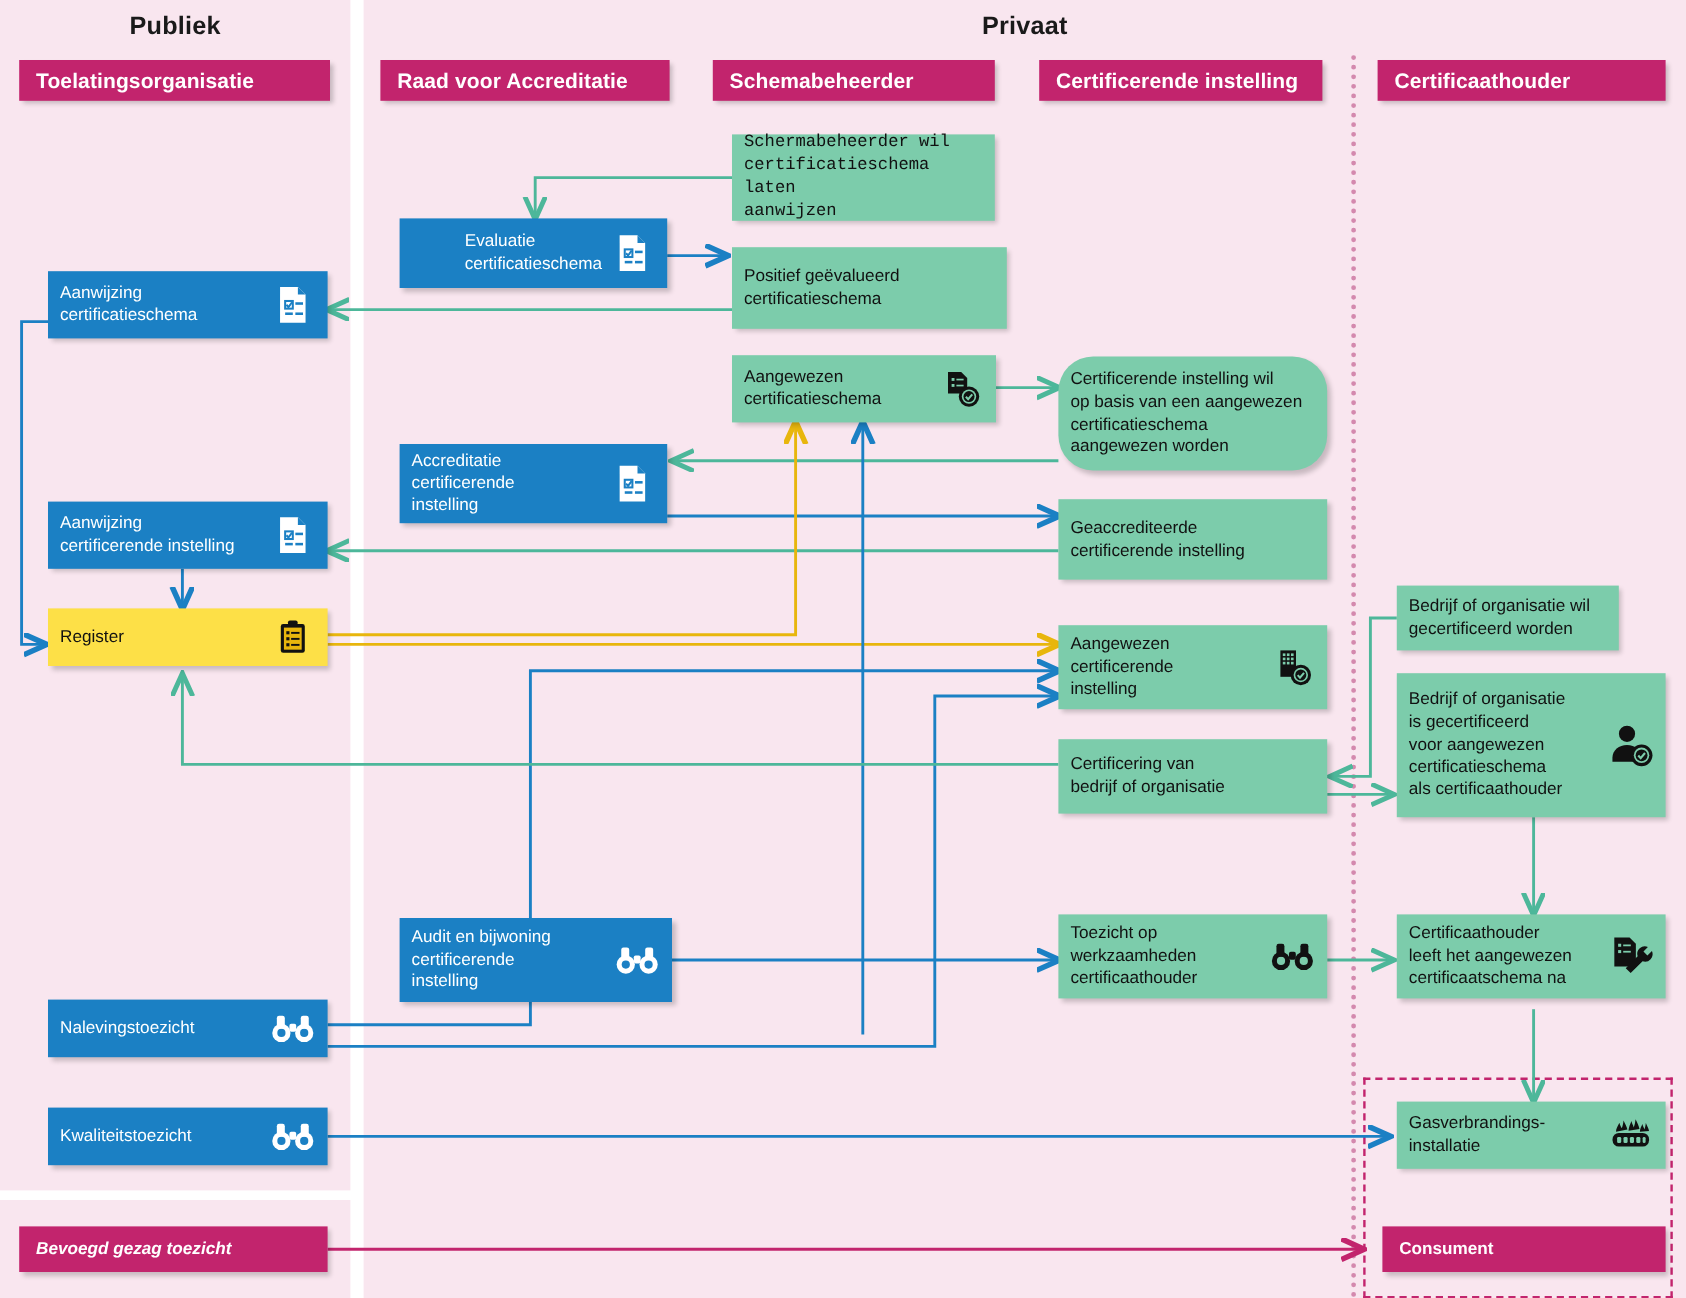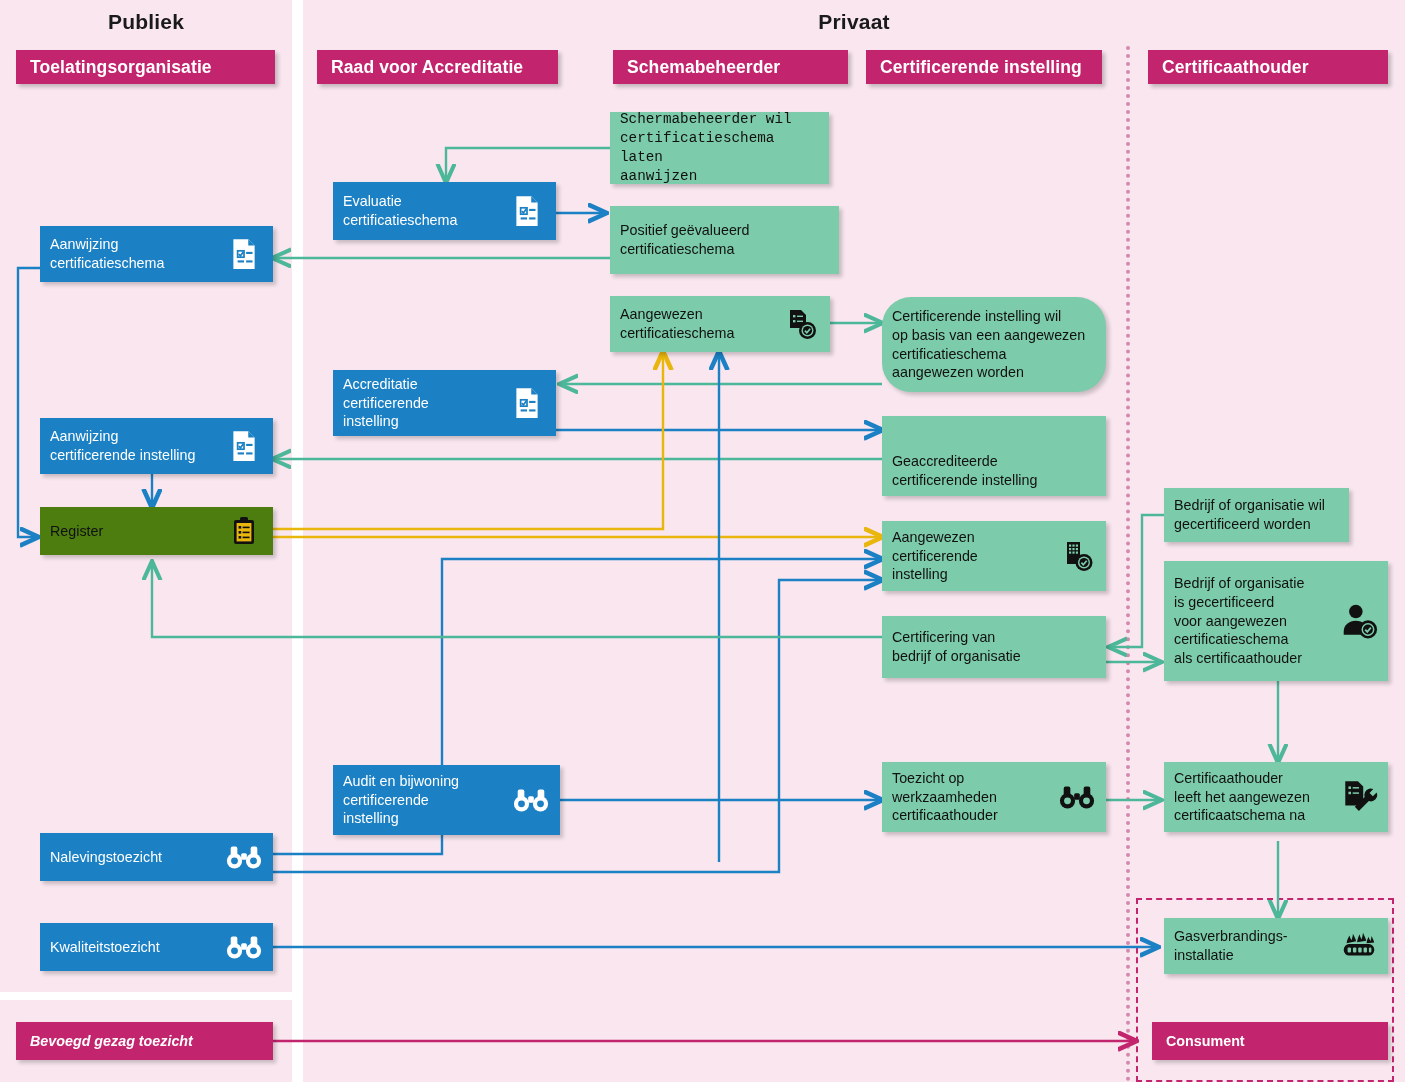--- a/index.html
+++ b/index.html
@@ -29,21 +29,21 @@
      box-shadow:3px 3px 4px rgba(0,0,0,.22);font-size:17.5px;letter-spacing:.1px;}
 
   
   .box{position:absolute;box-sizing:border-box;display:flex;align-items:center;
      box-shadow:3px 3px 4px rgba(0,0,0,.2);}
   .box .txt{padding:6px 10px;line-height:1.32;font-size:14.3px;}
   .box .ico{position:absolute;right:10px;top:50%;transform:translateY(-50%);
      width:38px;height:38px;display:flex;align-items:center;justify-content:center;}
   .box.blue{background:#1b80c4;color:#ffffff;}
   .box.green{background:#7cccab;color:#111111;}
-  .box.yellow{background:#4d7c0f;color:#111111;}
+  .box.yellow{background:#fde047;color:#111111;}
   .box.magenta{background:#c2246d;color:#ffffff;font-weight:bold;font-size:17.5px;}
   .box.magenta .txt{padding-left:14px;}
 
   svg.wires{position:absolute;left:0;top:0;width:1405px;height:1082px;
      pointer-events:none;overflow:visible;}
   .w{fill:none;stroke-width:2.4;}
   .w-green{stroke:#4db79a;}
   .w-blue{stroke:#1b80c4;}
   .w-yellow{stroke:#e8b60d;}
   .w-magenta{stroke:#c2246d;}
@@ -62,21 +62,21 @@
 
   <div class="zone-title" style="left:0;top:10px;width:292px;">Publiek</div>
   <div class="zone-title" style="left:303px;top:10px;width:1102px;">Privaat</div>
 
   <div class="pill" style="left:16px;top:50px;width:259px;height:34px;text-align:center;">
     <span>Toelatingsorganisatie</span>
   </div>
   <div class="pill" style="left:317px;top:50px;width:241px;height:34px;">
     <span>Raad voor Accreditatie</span>
   </div>
-  <div class="pill" style="left:594px;top:50px;width:235px;height:34px;margin-left:19px;">
+  <div class="pill" style="left:594px;top:50px;width:235px;height:34px;">
     <span>Schemabeheerder</span>
   </div>
   <div class="pill" style="left:866px;top:50px;width:236px;height:34px;">
     <span>Certificerende instelling</span>
   </div>
   <div class="pill" style="left:1148px;top:50px;width:240px;height:34px;">
     <span>Certificaathouder</span>
   </div>
 
   <svg class="wires" viewBox="0 0 1405 1082">
@@ -232,21 +232,21 @@
       </svg>
     </span>
   </div>
 
   <div class="box magenta" style="left:16px;top:1022px;width:257px;height:38px;font-style:italic;">
     <div class="txt">
       <div>Bevoegd gezag toezicht</div>
     </div>
   </div>
 
-  <div class="box blue" style="left:333px;top:182px;width:223px;height:58px;">
+  <div class="box blue" style="left:333px;top:182px;width:223px;height:58px;justify-content:center;">
     <div class="txt">
       <div>Evaluatie</div>
         <div>certificatieschema</div>
     </div>
     <span class="ico">
       <svg viewBox="0 0 32 32" width="34" height="34">
         <path d="M6 2h14l6 6v22H6z" fill="#fff"></path>
           <path d="M20 2v6h6z" fill="#1b80c4"></path>
         <rect x="10" y="13" width="6" height="6" fill="none" stroke="#1b80c4" stroke-width="1.6"></rect>
         <path d="M11 16l1.6 1.8L15.4 14" fill="none" stroke="#1b80c4" stroke-width="1.6"></path>
@@ -332,21 +332,21 @@
 
   <div class="box green" style="left:882px;top:297px;width:224px;height:95px;border-radius:29px;">
     <div class="txt">
       <div>Certificerende instelling wil</div>
         <div>op basis van een aangewezen</div>
       <div>certificatieschema</div>
         <div>aangewezen worden</div>
     </div>
   </div>
 
-  <div class="box green" style="left:882px;top:416px;width:224px;height:80px;align-items:flex-end;">
+  <div class="box green" style="left:882px;top:416px;width:224px;height:67px;">
     <div class="txt">
       <div>Geaccrediteerde</div>
         <div>certificerende instelling</div>
     </div>
   </div>
 
   <div class="box green" style="left:882px;top:521px;width:224px;height:70px;">
     <div class="txt">
       <div>Aangewezen</div>
         <div>certificerende</div>

